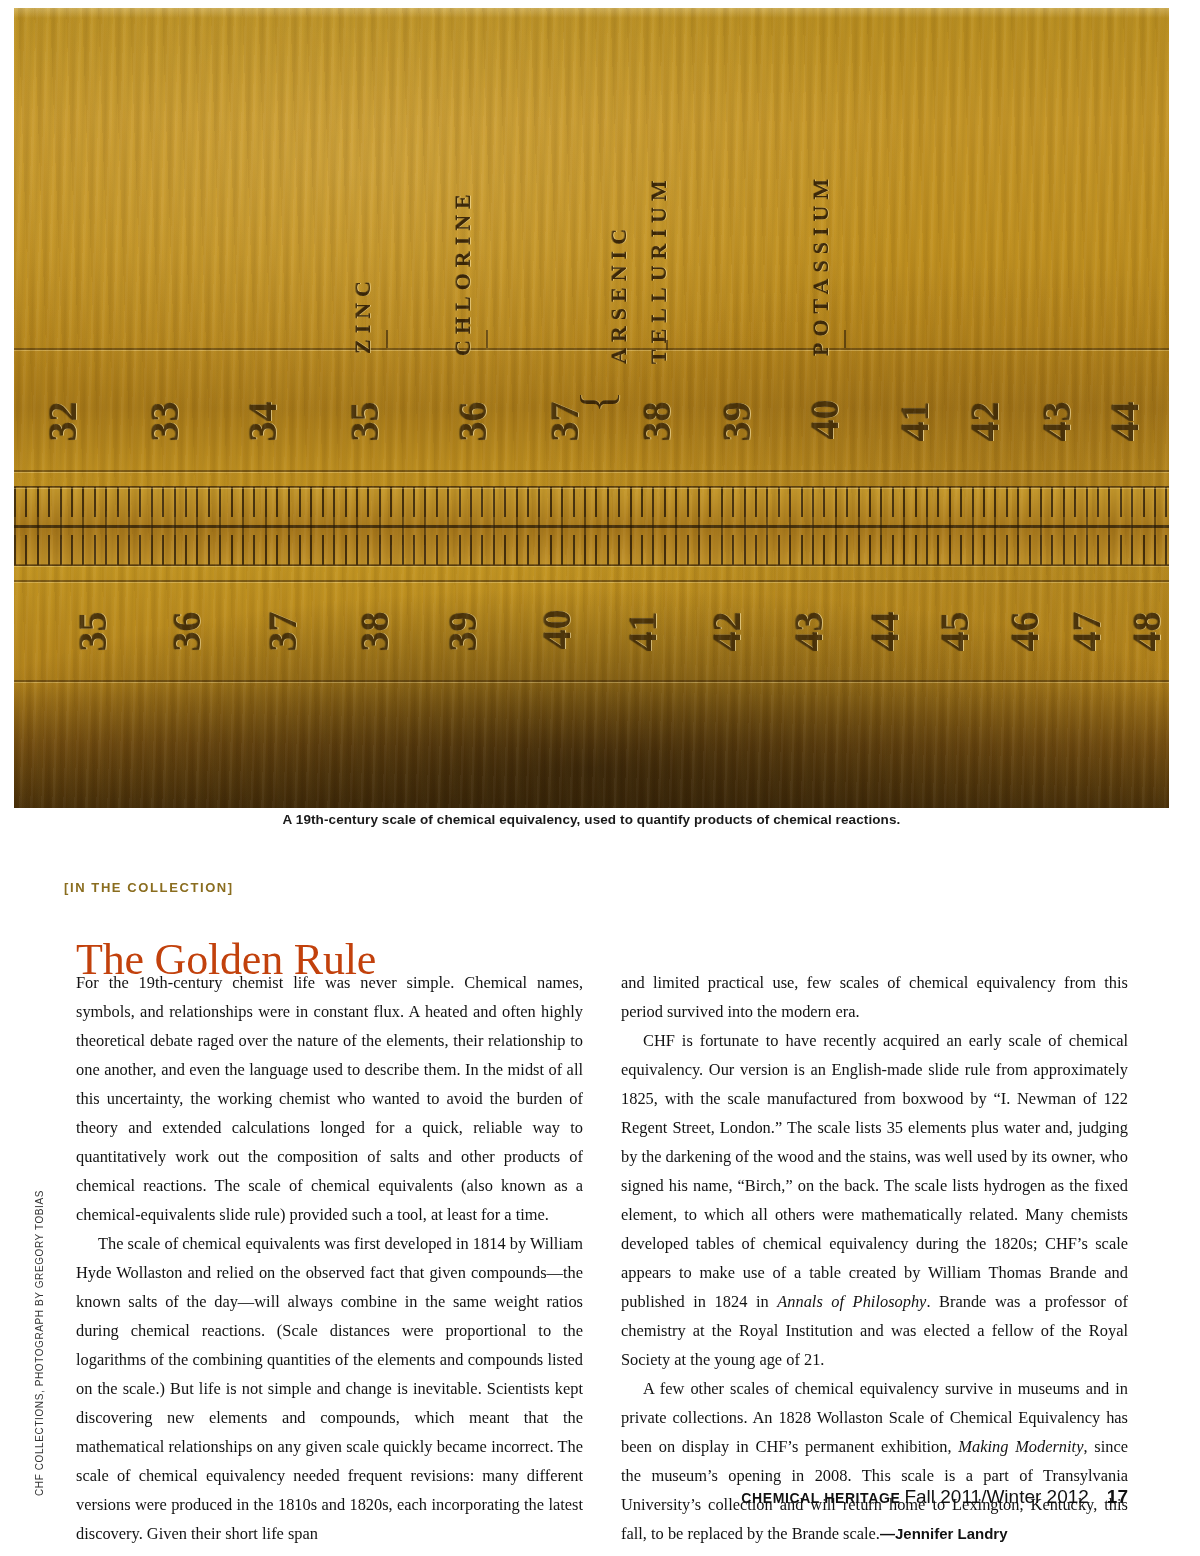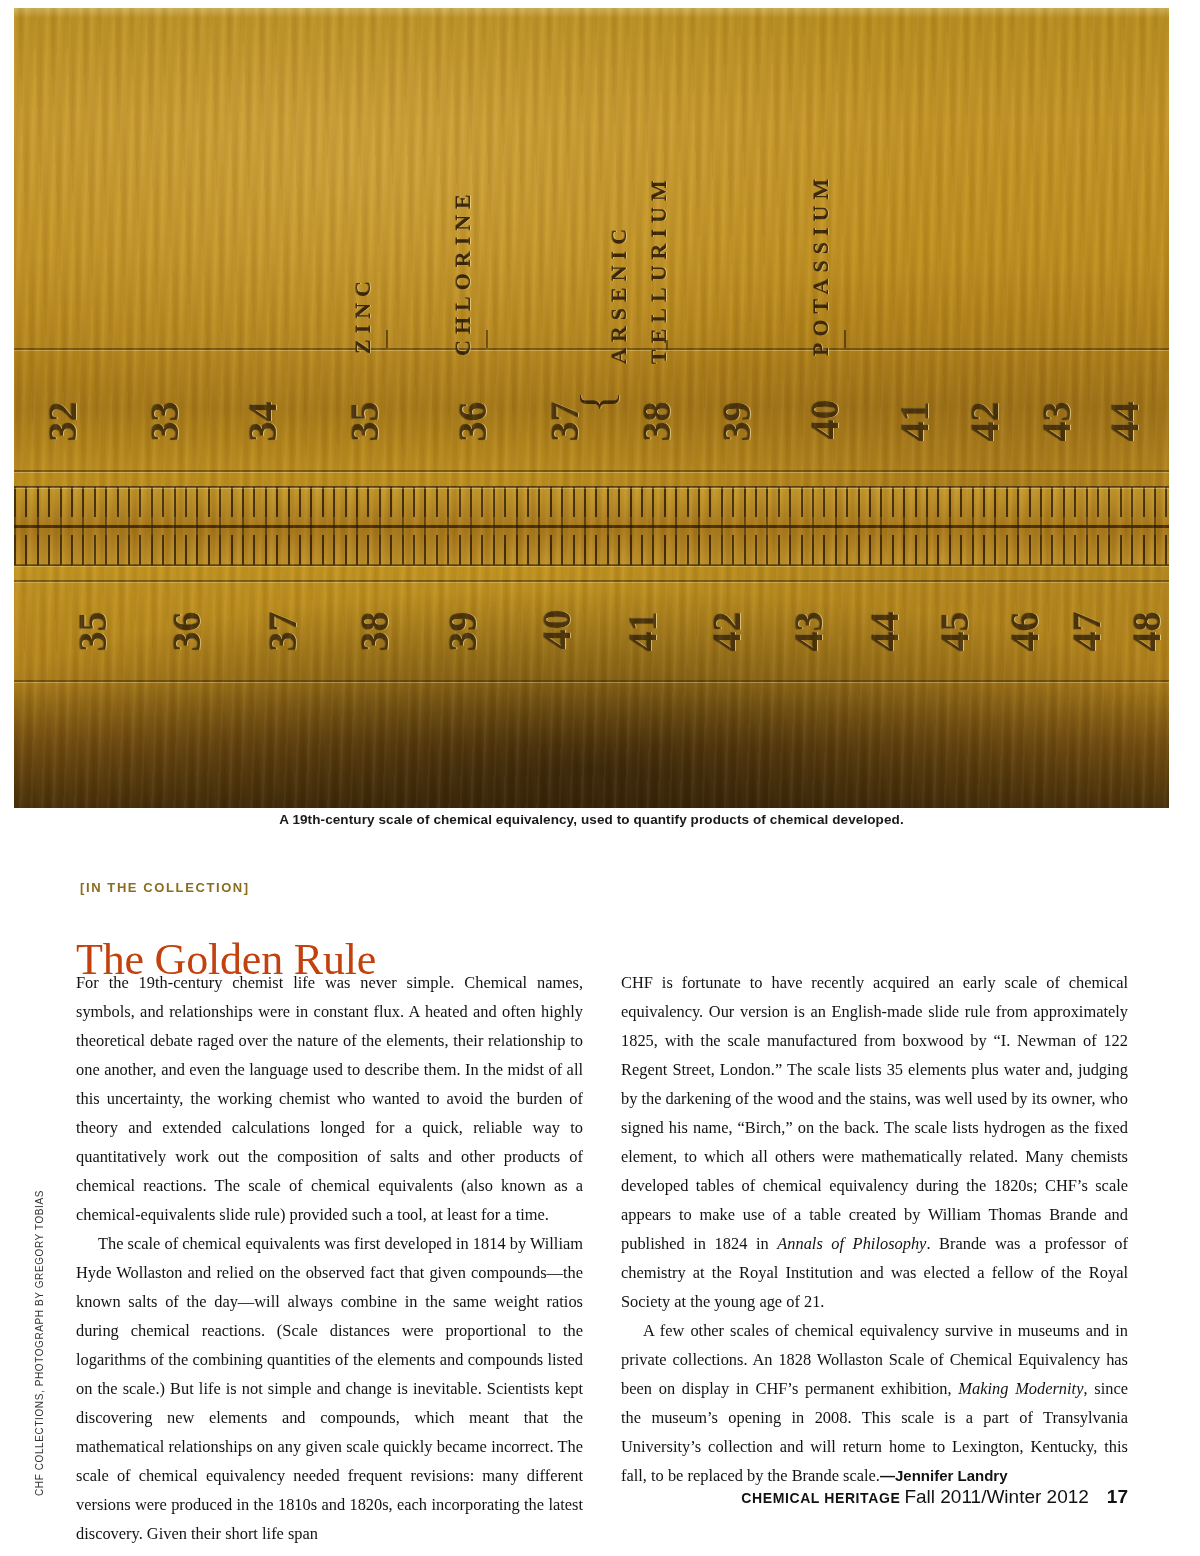--- a/index.html
+++ b/index.html
@@ -182,21 +182,21 @@
     font-family: "Liberation Sans", sans-serif;
     font-size: 10px;
     letter-spacing: 0.6px;
     color: #333;
     white-space: nowrap;
   }
 
   
   .kicker {
     position: absolute;
-    left: 80px;
+    left: 64px;
     top: 880px;
     font-family: "Liberation Sans", sans-serif;
     font-size: 13px;
     font-weight: 700;
     letter-spacing: 1.6px;
     color: #8a6d1f;
   }
   .headline {
     position: absolute;
     left: 76px;
@@ -318,33 +318,34 @@
   <div class="num" style="left:608px; top:600px;">41</div>
   <div class="num" style="left:692px; top:600px;">42</div>
   <div class="num" style="left:774px; top:600px;">43</div>
   <div class="num" style="left:850px; top:600px;">44</div>
   <div class="num" style="left:920px; top:600px;">45</div>
   <div class="num" style="left:990px; top:600px;">46</div>
   <div class="num" style="left:1052px;top:600px;">47</div>
   <div class="num" style="left:1112px;top:600px;">48</div>
 </div>
 
-<div class="caption">A 19th-century scale of chemical equivalency, used to quantify products of chemical developed.</div>
+<div class="caption">A 19th-century scale of chemical equivalency, used to quantify products of chemical reactions.</div>
 
 <div class="credit">CHF COLLECTIONS, PHOTOGRAPH BY GREGORY TOBIAS</div>
 
 <div class="kicker">[IN THE COLLECTION]</div>
 <h1 class="headline">The Golden Rule</h1>
 
 <div class="cols">
   <div class="col">
     <p>For the 19th-century chemist life was never simple. Chemical names, symbols, and relationships were in constant flux. A heated and often highly theoretical debate raged over the nature of the elements, their relationship to one another, and even the language used to describe them. In the midst of all this uncertainty, the working chemist who wanted to avoid the burden of theory and extended calculations longed for a quick, reliable way to quantitatively work out the composition of salts and other products of chemical reactions. The scale of chemical equivalents (also known as a chemical-equivalents slide rule) provided such a tool, at least for a time.</p>
     <p>The scale of chemical equivalents was first developed in 1814 by William Hyde Wollaston and relied on the observed fact that given compounds—the known salts of the day—will always combine in the same weight ratios during chemical reactions. (Scale distances were proportional to the logarithms of the combining quantities of the elements and compounds listed on the scale.) But life is not simple and change is inevitable. Scientists kept discovering new elements and compounds, which meant that the mathematical relationships on any given scale quickly became incorrect. The scale of chemical equivalency needed frequent revisions: many different versions were produced in the 1810s and 1820s, each incorporating the latest discovery. Given their short life span</p>
   </div>
   <div class="col">
+    <p><span>and limited practical use, few scales of chemical equivalency from this period survived into the modern era.</span></p>
     <p><span>CHF is fortunate to have recently acquired an early scale of chemical equivalency. Our version is an English-made slide rule from approximately 1825, with the scale manufactured from boxwood by “I. Newman of 122 Regent Street, London.” The scale lists 35 elements plus water and, judging by the darkening of the wood and the stains, was well used by its owner, who signed his name, “Birch,” on the back. The scale lists hydrogen as the fixed element, to which all others were mathematically related. Many chemists developed tables of chemical equivalency during the 1820s; CHF’s scale appears to make use of a table created by William Thomas Brande and published in 1824 in </span><em>Annals of Philosophy</em><span>. Brande was a professor of chemistry at the Royal Institution and was elected a fellow of the Royal Society at the young age of 21.</span></p>
     <p><span>A few other scales of chemical equivalency survive in museums and in private collections. An 1828 Wollaston Scale of Chemical Equivalency has been on display in CHF’s permanent exhibition, </span><em>Making Modernity</em><span>, since the museum’s opening in 2008. This scale is a part of Transylvania University’s collection and will return home to Lexington, Kentucky, this fall, to be replaced by the Brande scale.</span><span class="byline">—Jennifer Landry</span></p>
   </div>
 </div>
 
 <div class="footer">
   <span class="mag">CHEMICAL HERITAGE</span>
   <span class="issue">Fall 2011/Winter 2012</span>
   <span class="pageno">17</span>
 </div>

